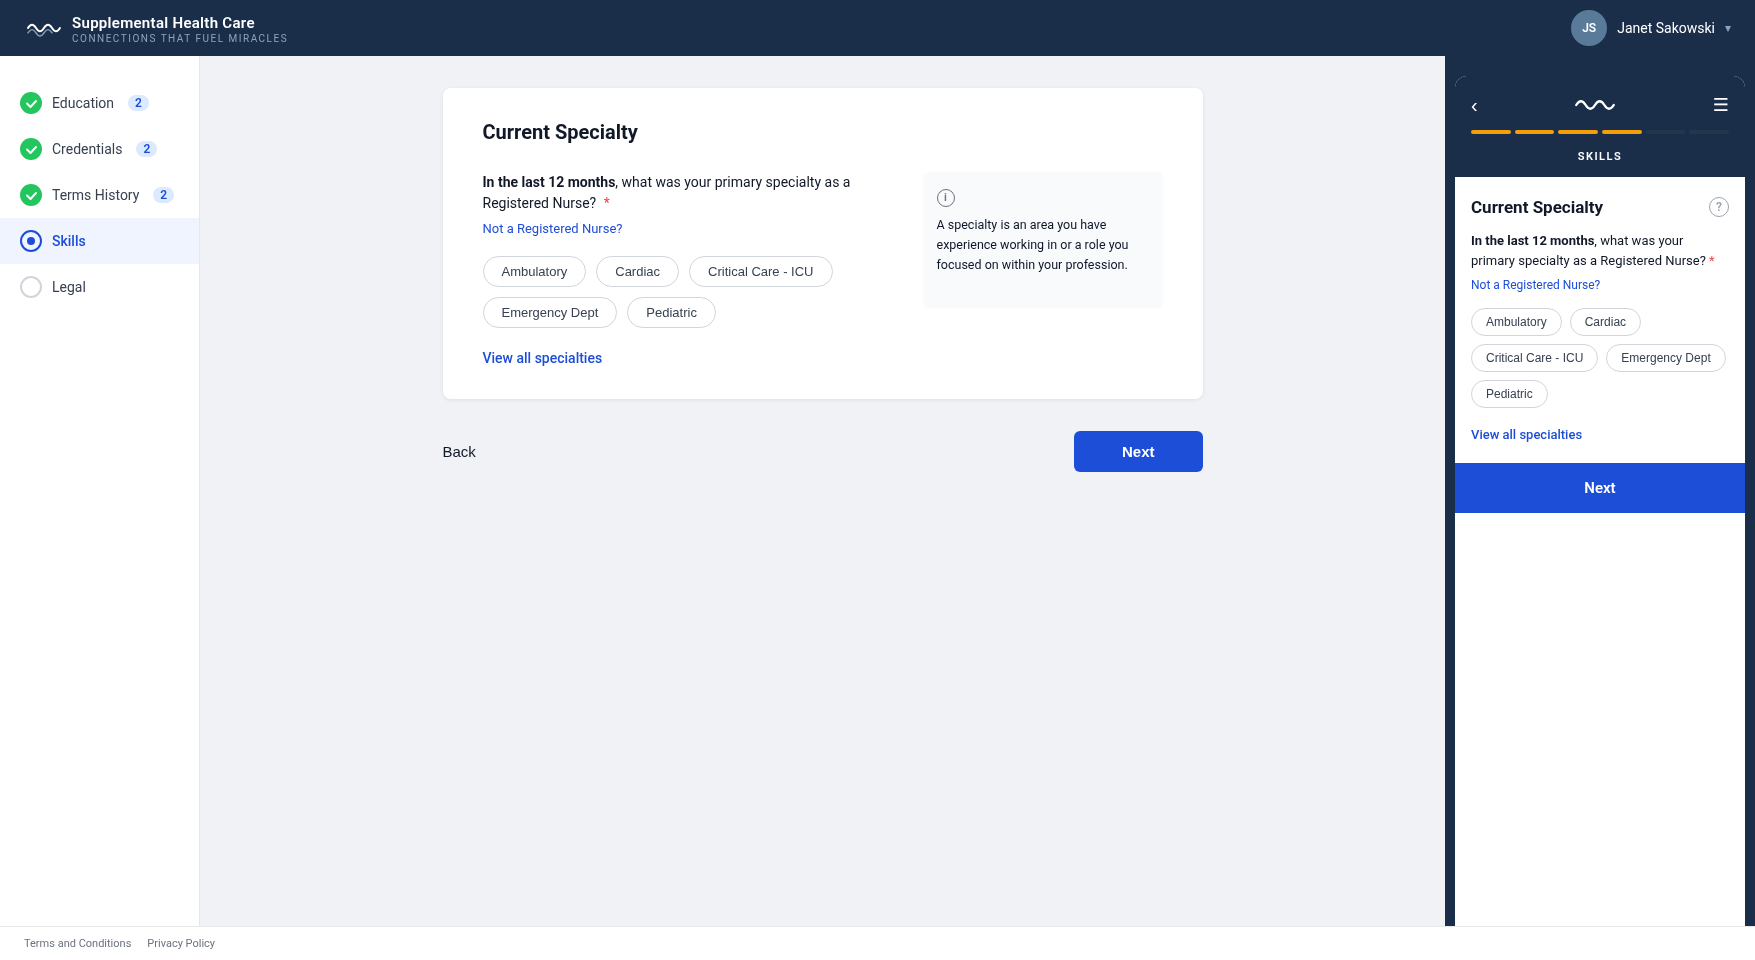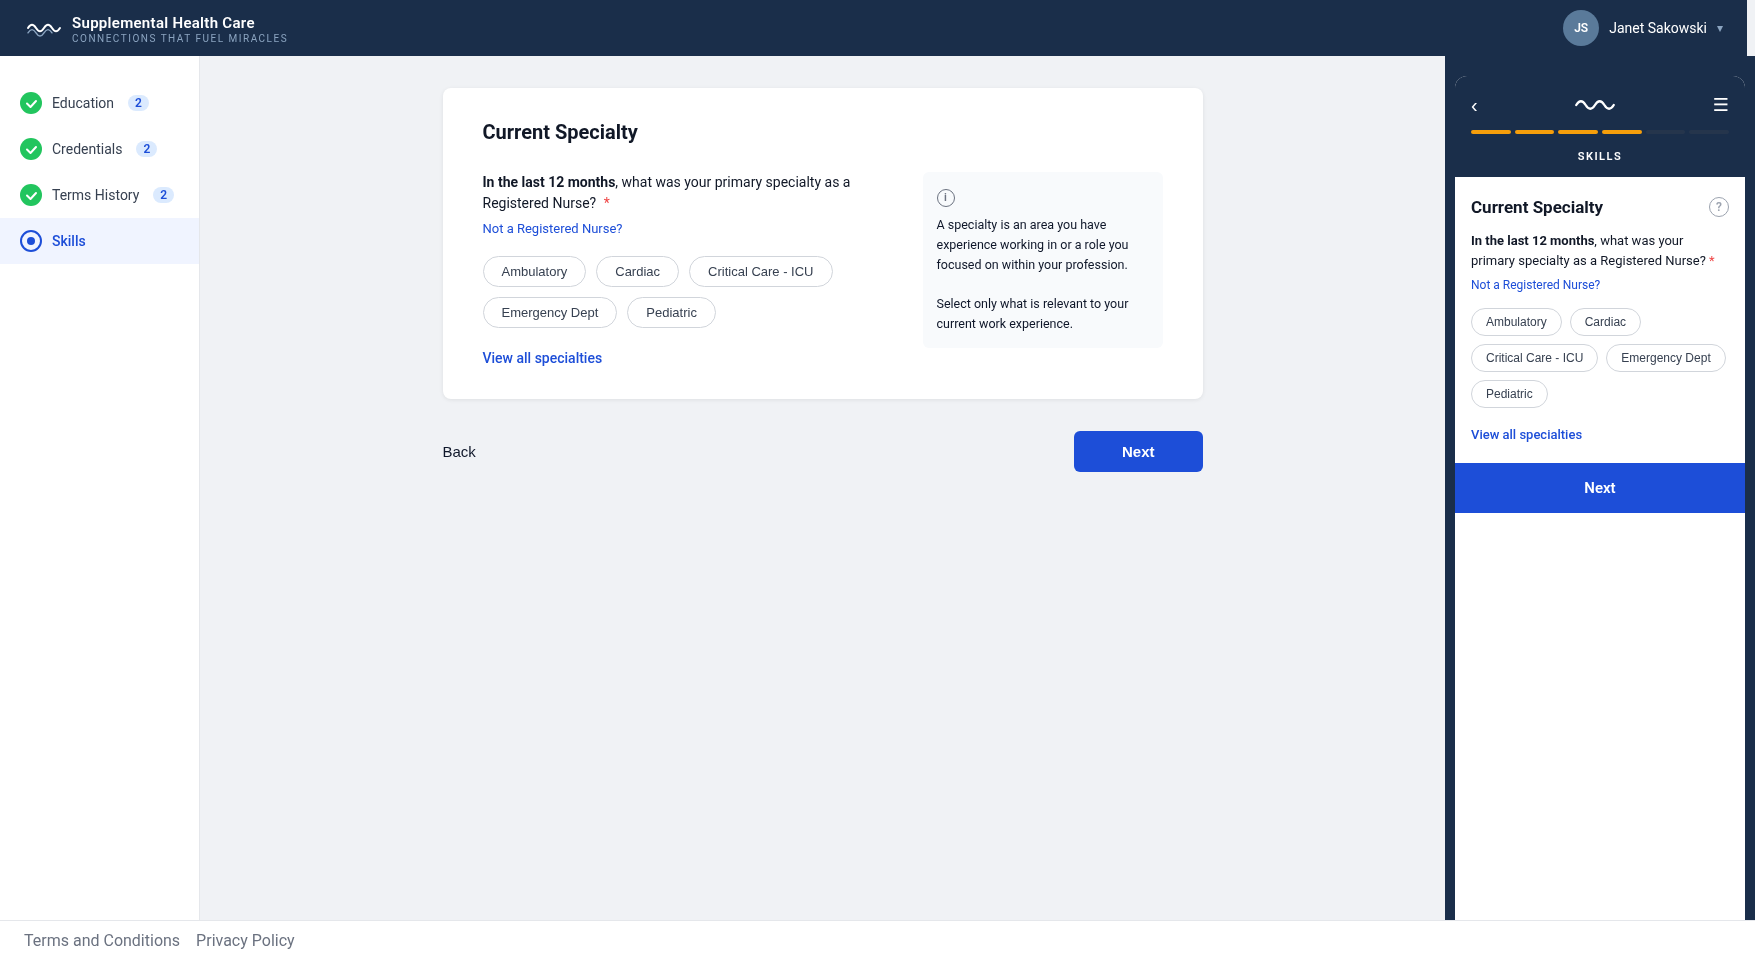--- a/index.html
+++ b/index.html
@@ -16,21 +16,21 @@
     .header {
       background: #1a2e4a;
       height: 56px;
       display: flex;
       align-items: center;
       justify-content: space-between;
       padding: 0 24px;
       position: fixed;
       top: 0;
       left: 0;
-      right: 8px;
+      right: 0;
       z-index: 100;
     }
     .header-logo {
       display: flex;
       align-items: center;
       gap: 8px;
     }
     .logo-text {
       color: white;
       font-size: 15px;
@@ -306,21 +306,21 @@
       left: 0;
       right: 0;
       background: white;
       border-top: 1px solid #e5e7eb;
       padding: 10px 24px;
       display: flex;
       gap: 16px;
     }
     .footer a {
       color: #6b7280;
-      font-size: 16px;
+      font-size: 11px;
       text-decoration: none;
     }
 
     
     .mobile-panel {
       width: 310px;
       background: #1a2e4a;
       flex-shrink: 0;
       display: flex;
       flex-direction: column;
@@ -534,20 +534,24 @@
       <span class="badge">2</span>
     </div>
 
     <div class="sidebar-item active">
       <div class="radio-icon">
         <div class="radio-icon-inner"></div>
       </div>
       <span>Skills</span>
     </div>
 
+    <div class="sidebar-item">
+      <div class="empty-icon"></div>
+      <span>Legal</span>
+    </div>
 
   </div>
 
   <div class="content-area">
 
     <div class="form-card">
       <h2 class="form-card-title">Current Specialty</h2>
 
       <div class="form-row">
         <div class="form-left">
@@ -566,21 +570,20 @@
           </div>
 
           <a class="view-all-link">View all specialties</a>
         </div>
 
         <div class="form-right">
           <div class="info-box">
             <span class="info-icon">i</span>
             <p class="info-text">A specialty is an area you have experience working in or a role you focused on within your profession.</p>
             <br>
-            <p class="info-text">Select only what is relevant to your current work experience.</p>
           </div>
         </div>
       </div>
     </div>
 
     <div class="nav-buttons">
       <button class="back-btn">Back</button>
       <button class="next-btn">Next</button>
     </div>
 

